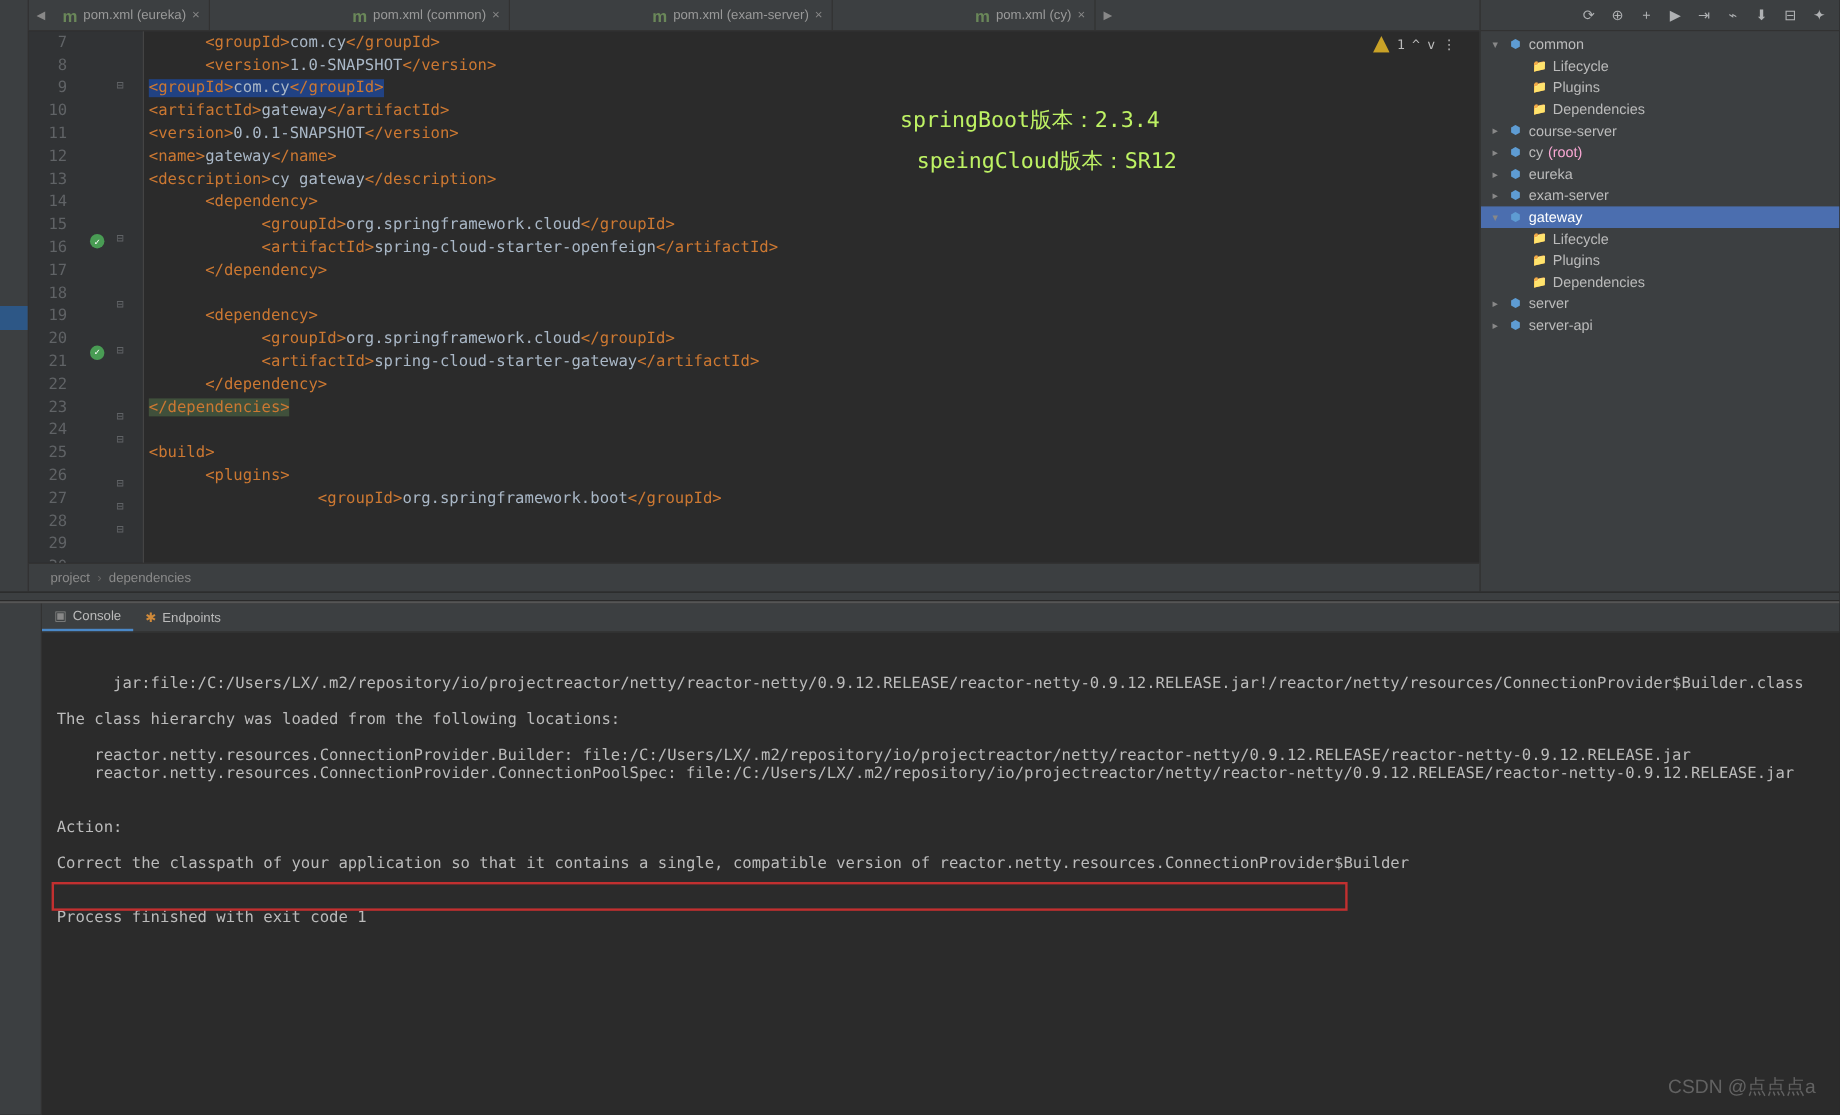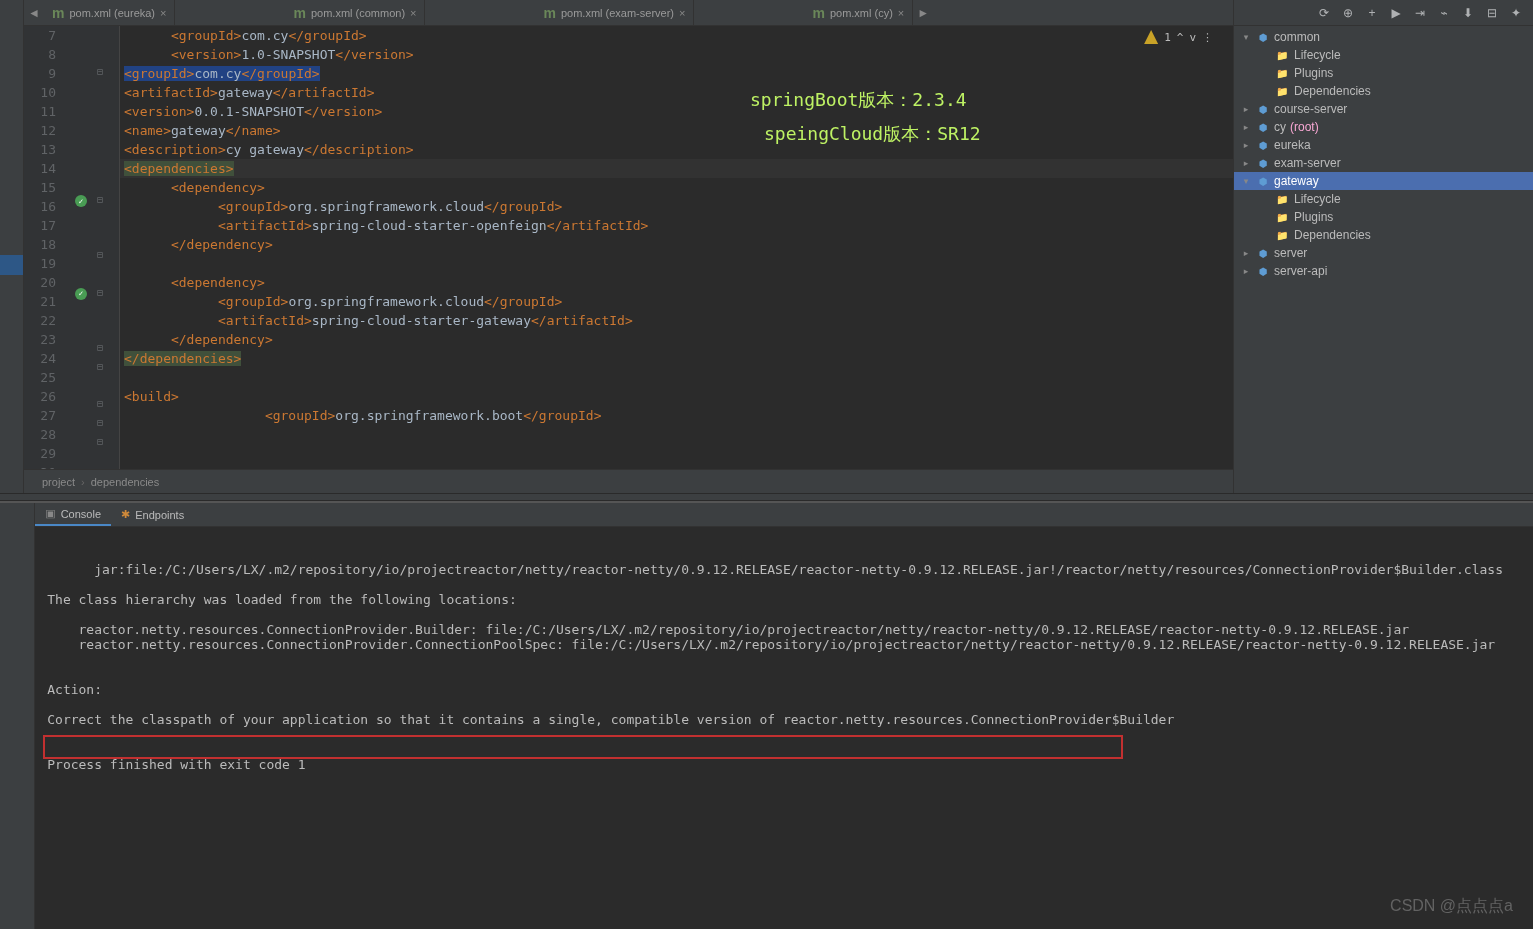--- a/index.html
+++ b/index.html
@@ -191,33 +191,33 @@
           </div>
           <div class="overlay-red" style="top:62px; left:630px;">springBoot版本：2.3.4</div>
           <div class="overlay-red" style="top:96px; left:644px;">speingCloud版本：SR12</div>
         <div class="code-line">      <span class=""><span class="t-tag">&lt;groupId&gt;</span><span class="t-txt">com.cy</span><span class="t-tag">&lt;/groupId&gt;</span></span></div>
             <div class="code-line">      <span class=""><span class="t-tag">&lt;version&gt;</span><span class="t-txt">1.0-SNAPSHOT</span><span class="t-tag">&lt;/version&gt;</span></span></div>
             <div class="code-line"><span class="hl-grp"><span class="t-tag">&lt;groupId&gt;</span><span class="t-txt">com.cy</span><span class="t-tag">&lt;/groupId&gt;</span></span></div>
             <div class="code-line"><span class=""><span class="t-tag">&lt;artifactId&gt;</span><span class="t-txt">gateway</span><span class="t-tag">&lt;/artifactId&gt;</span></span></div>
             <div class="code-line"><span class=""><span class="t-tag">&lt;version&gt;</span><span class="t-txt">0.0.1-SNAPSHOT</span><span class="t-tag">&lt;/version&gt;</span></span></div>
             <div class="code-line"><span class=""><span class="t-tag">&lt;name&gt;</span><span class="t-txt">gateway</span><span class="t-tag">&lt;/name&gt;</span></span></div>
             <div class="code-line"><span class=""><span class="t-tag">&lt;description&gt;</span><span class="t-txt">cy gateway</span><span class="t-tag">&lt;/description&gt;</span></span></div>
-            <div class="code-line selected"><span class="hl-dep"><span class="t-tag">&lt;dependencies&gt;</span></span></div>
             <div class="code-line">      <span class=""><span class="t-tag">&lt;dependency&gt;</span></span></div>
             <div class="code-line">            <span class=""><span class="t-tag">&lt;groupId&gt;</span><span class="t-txt">org.springframework.cloud</span><span class="t-tag">&lt;/groupId&gt;</span></span></div>
             <div class="code-line">            <span class=""><span class="t-tag">&lt;artifactId&gt;</span><span class="t-txt">spring-cloud-starter-openfeign</span><span class="t-tag">&lt;/artifactId&gt;</span></span></div>
             <div class="code-line">      <span class=""><span class="t-tag">&lt;/dependency&gt;</span></span></div>
             <div class="code-line"> </div>
             <div class="code-line">      <span class=""><span class="t-tag">&lt;dependency&gt;</span></span></div>
             <div class="code-line">            <span class=""><span class="t-tag">&lt;groupId&gt;</span><span class="t-txt">org.springframework.cloud</span><span class="t-tag">&lt;/groupId&gt;</span></span></div>
             <div class="code-line">            <span class=""><span class="t-tag">&lt;artifactId&gt;</span><span class="t-txt">spring-cloud-starter-gateway</span><span class="t-tag">&lt;/artifactId&gt;</span></span></div>
             <div class="code-line">      <span class=""><span class="t-tag">&lt;/dependency&gt;</span></span></div>
             <div class="code-line"><span class="hl-dep"><span class="t-tag">&lt;/dependencies&gt;</span></span></div>
             <div class="code-line"> </div>
             <div class="code-line"><span class=""><span class="t-tag">&lt;build&gt;</span></span></div>
+            <div class="code-line">      <span class=""><span class="t-tag">&lt;plugins&gt;</span></span></div>
             <div class="code-line">                  <span class=""><span class="t-tag">&lt;groupId&gt;</span><span class="t-txt">org.springframework.boot</span><span class="t-tag">&lt;/groupId&gt;</span></span></div>
           </div>
       </div>
       <div class="breadcrumb">
         <span>project</span>
           <span class="bc-sep">›</span>
           <span>dependencies</span>
       </div>
     </div>
     <div class="right-panel">

